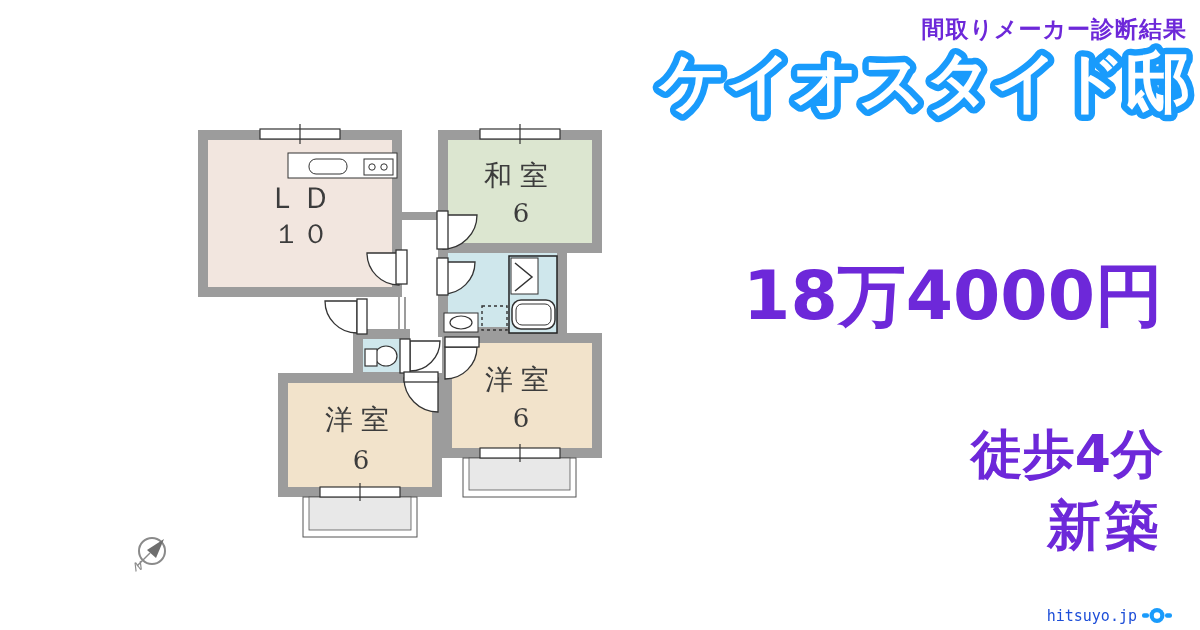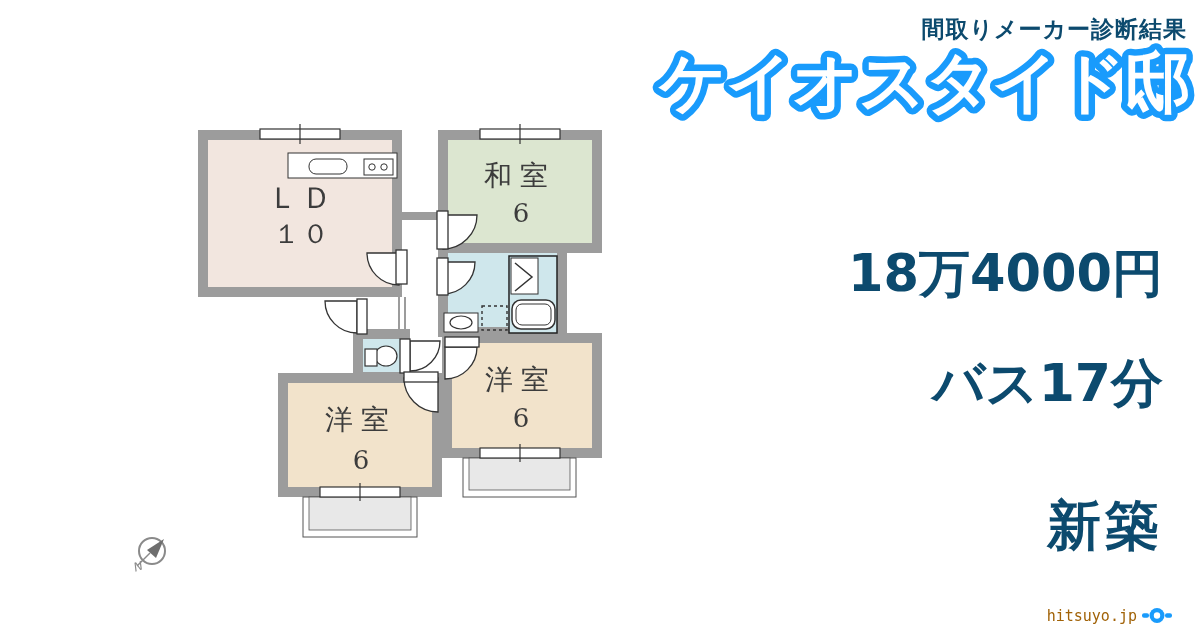--- a/index.html
+++ b/index.html
@@ -1,30 +1,30 @@
 <!DOCTYPE html>
 <html><head>
 <meta charset="utf-8">
 <style>
   html,body{margin:0;padding:0;background:#fff;}
   .stage{position:relative;width:1200px;height:630px;background:#ffffff;overflow:hidden;
          font-family:"DejaVu Sans",sans-serif;}
-  .blue{color:#0c4a6e;}
+  .blue{color:#6d28d9;}
   .badge{position:absolute;top:14px;right:13px;font-size:23px;font-weight:bold;
          letter-spacing:1px;white-space:nowrap;}
   .title-svg{position:absolute;top:25px;left:565px;}
   .stat{position:absolute;right:37px;font-weight:bold;white-space:nowrap;line-height:1;}
   .stat-layout{top:170px;font-size:104px;letter-spacing:2px;}
-  .stat-rent{top:248px;font-size:51px;}
+  .stat-rent{top:262px;font-size:68px;}
   .stat-bus{top:357px;font-size:52px;}
   .stat-walk{top:428px;font-size:52px;}
   .stat-built{top:499px;font-size:54px;letter-spacing:4px;}
   .stat-structure{top:571px;font-size:24px;letter-spacing:2px;}
   .footer{position:absolute;top:606px;right:28px;display:flex;align-items:center;gap:5px;}
-  .site{font-family:"DejaVu Sans Mono",monospace;font-size:15px;color:#a16207;}
+  .site{font-family:"DejaVu Sans Mono",monospace;font-size:15px;color:#1d4ed8;}
   .plan-svg{position:absolute;left:0;top:0;}
 </style>
 </head>
 <body>
 
 <div class="stage">
 
   <svg class="plan-svg" width="660" height="600" viewBox="0 0 660 600">
 
     <g fill="#9C9C9C">
@@ -162,21 +162,21 @@
     </g>
   </svg>
 
   <div class="badge blue">間取りメーカー診断結果</div>
 
   <svg class="title-svg" width="635" height="100">
     <text x="625" y="80" text-anchor="end" font-size="66" font-weight="bold" fill="#ffffff" stroke="#199BFC" stroke-width="13" stroke-linejoin="round" paint-order="stroke" letter-spacing="-1" font-family="DejaVu Sans, sans-serif">ケイオスタイド邸</text>
   </svg>
 
   <div class="stat stat-rent blue">18万4000円</div>
-  <div class="stat stat-bus blue">バス17分</div>
+  <div class="stat stat-walk blue">徒歩4分</div>
   <div class="stat stat-built blue">新築</div>
 
   <div class="footer">
     <span class="site">hitsuyo.jp</span>
     <svg width="30" height="20">
       <rect x="0" y="7.2" width="7" height="4.6" rx="2" fill="#199BFC"></rect>
       <rect x="23" y="7.2" width="7" height="4.6" rx="2" fill="#199BFC"></rect>
       <circle cx="15" cy="9.5" r="7.5" fill="#199BFC"></circle>
       <circle cx="15" cy="9.5" r="3.2" fill="#ffffff"></circle>
     </svg>

